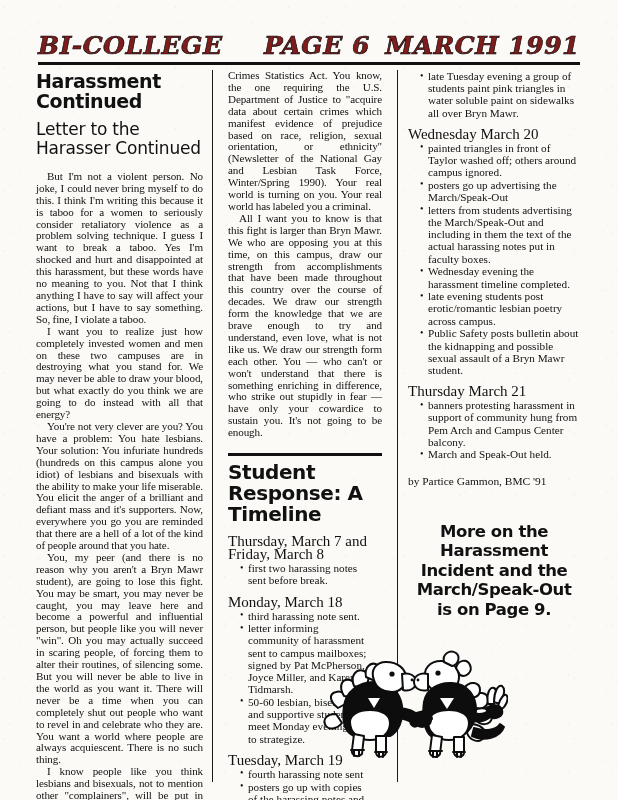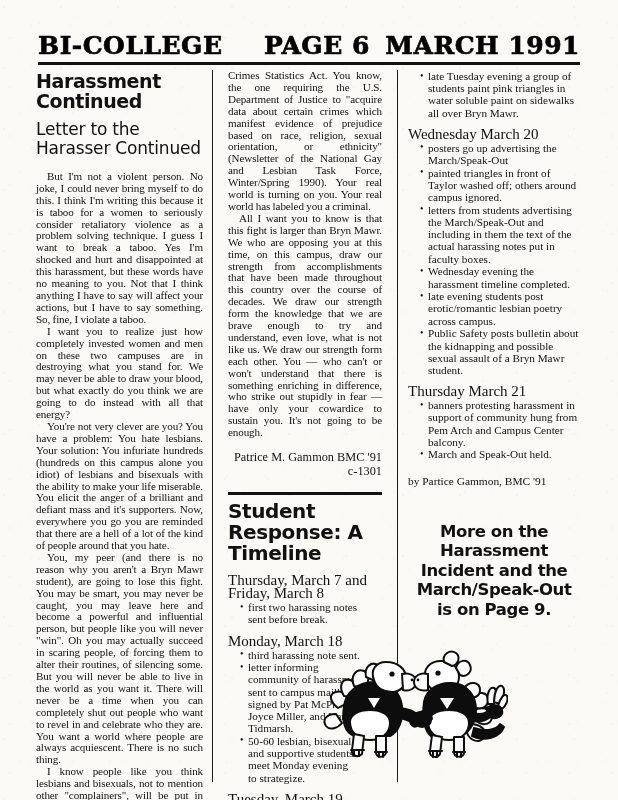--- a/index.html
+++ b/index.html
@@ -52,23 +52,24 @@
     justify-content: space-between;
     height: 40px;
     padding: 0 2px 2px 2px;
   }
   .mast-word {
     font-family: "DejaVu Serif", serif;
     font-weight: 700;
     font-size: 25px;
     letter-spacing: .5px;
     line-height: 1;
-    color: #000000;
+    color: #7f1d1d;
     text-transform: uppercase;
     font-variant: small-caps;
+    font-style: italic;
     -webkit-text-stroke: .7px #0a0a0a;
   }
   .mast-left  { font-size: 25px; }
   .mast-mid   { font-size: 25px; margin-left: 26px; }
   .mast-right { font-size: 25px; }
   .mast-rule {
     height: 3px;
     background: #111;
     margin: 2px 2px 0 2px;
   }
@@ -221,24 +222,20 @@
         <p class="body">You're not very clever are you? You have a problem: You hate lesbians. Your solution: You infuriate hundreds (hundreds on this campus alone you idiot) of lesbians and bisexuals with the ability to make your life miserable. You elicit the anger of a brilliant and defiant mass and it's supporters. Now, everywhere you go you are reminded that there are a hell of a lot of the kind of people around that you hate.</p>
         <p class="body">You, my peer (and there is no reason why you aren't a Bryn Mawr student), are going to lose this fight. You may be smart, you may never be caught, you may leave here and become a powerful and influential person, but people like you will never "win". Oh you may actually succeed in scaring people, of forcing them to alter their routines, of silencing some. But you will never be able to live in the world as you want it. There will never be a time when you can completely shut out people who want to revel in and celebrate who they are. You want a world where people are always acquiescent. There is no such thing.</p>
         <p class="body">I know people like you think lesbians and bisexuals, not to mention other "complainers", will be put in their places in the "real world". Dykes will get theirs when they leave Bryn Mawr. These minorities will wish they were back at Bryn Mawr when they get a taste of the "real world". They won't be able to take over everything in the "real world".</p>
 
       </div>
 
       <div class="col col-2">
         <p class="body noindent">Crimes Statistics Act. You know, the one requiring the U.S. Department of Justice to "acquire data about certain crimes which manifest evidence of prejudice based on race, religion, sexual orientation, or ethnicity" (Newsletter of the National Gay and Lesbian Task Force, Winter/Spring 1990). Your real world is turning on you. Your real world has labeled you a criminal.</p>
         <p class="body">All I want you to know is that this fight is larger than Bryn Mawr. We who are opposing you at this time, on this campus, draw our strength from accomplishments that have been made throughout this country over the course of decades. We draw our strength form the knowledge that we are brave enough to try and understand, even love, what is not like us. We draw our strength form each other. You — who can't or won't understand that there is something enriching in difference, who strike out stupidly in fear — have only your cowardice to sustain you. It's not going to be enough.</p>
 
-        <div class="signature">
-          <div>Patrice M. Gammon BMC '91</div>
-          <div>c-1301</div>
-        </div>
 
         <div class="sec-rule"></div>
         <h1 class="headline sec">Student Response: A Timeline</h1>
 
         <div class="tl-group">
           <div class="tl-date">Thursday, March 7 and  Friday, March 8</div>
           <ul class="tl-list">
             <li class="narrow2">first two harassing notes sent before break.</li>
           </ul>
         </div>
@@ -265,22 +262,22 @@
       <div class="col col-3">
         <div class="tl-group">
           <ul class="tl-list">
             <li>late Tuesday evening a group of students paint pink triangles in water soluble paint on sidewalks all over Bryn Mawr.</li>
           </ul>
         </div>
 
         <div class="tl-group">
           <div class="tl-date">Wednesday March 20</div>
           <ul class="tl-list">
+            <li>painted triangles in front of Taylor washed off; others around campus ignored.</li>
             <li>posters go up advertising the March/Speak-Out</li>
-            <li>painted triangles in front of Taylor washed off; others around campus ignored.</li>
             <li>letters from students advertising the March/Speak-Out and including in them the text of the actual harassing notes put in faculty boxes.</li>
             <li>Wednesday evening the harassment timeline completed.</li>
             <li>late evening students post erotic/romantic lesbian poetry across campus.</li>
             <li>Public Safety posts bulletin about the kidnapping and possible sexual assault of a Bryn Mawr student.</li>
           </ul>
         </div>
 
         <div class="tl-group">
           <div class="tl-date">Thursday March 21</div>
           <ul class="tl-list">

